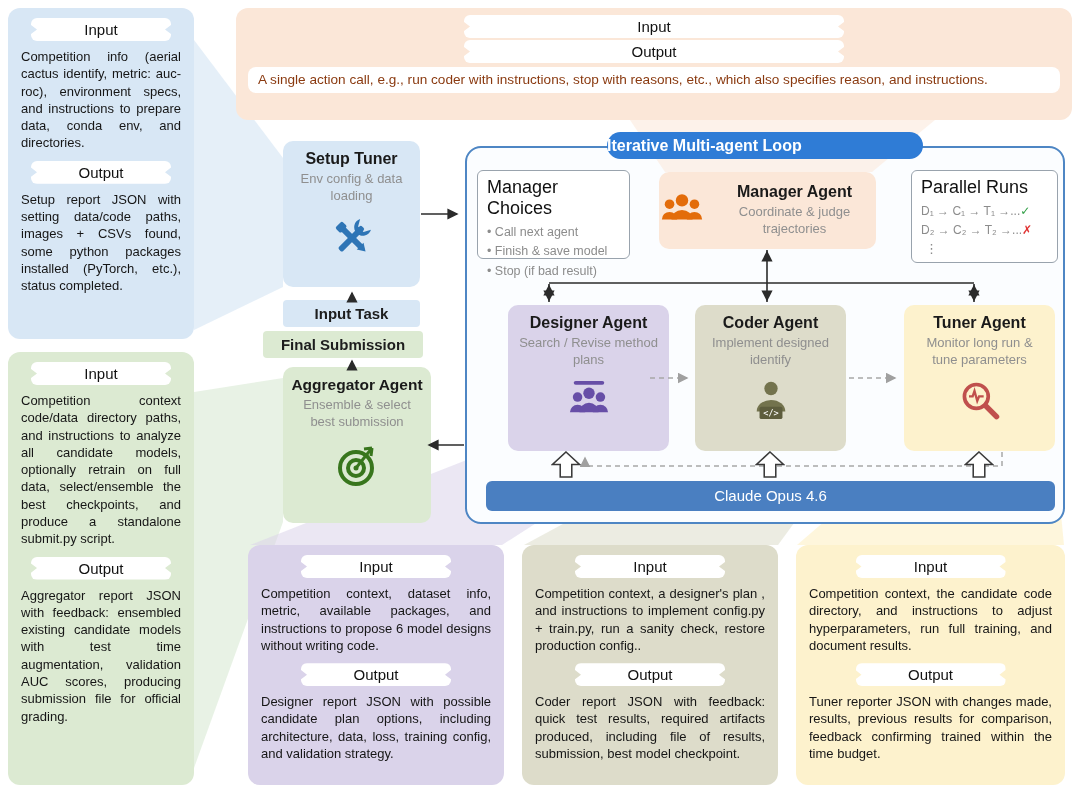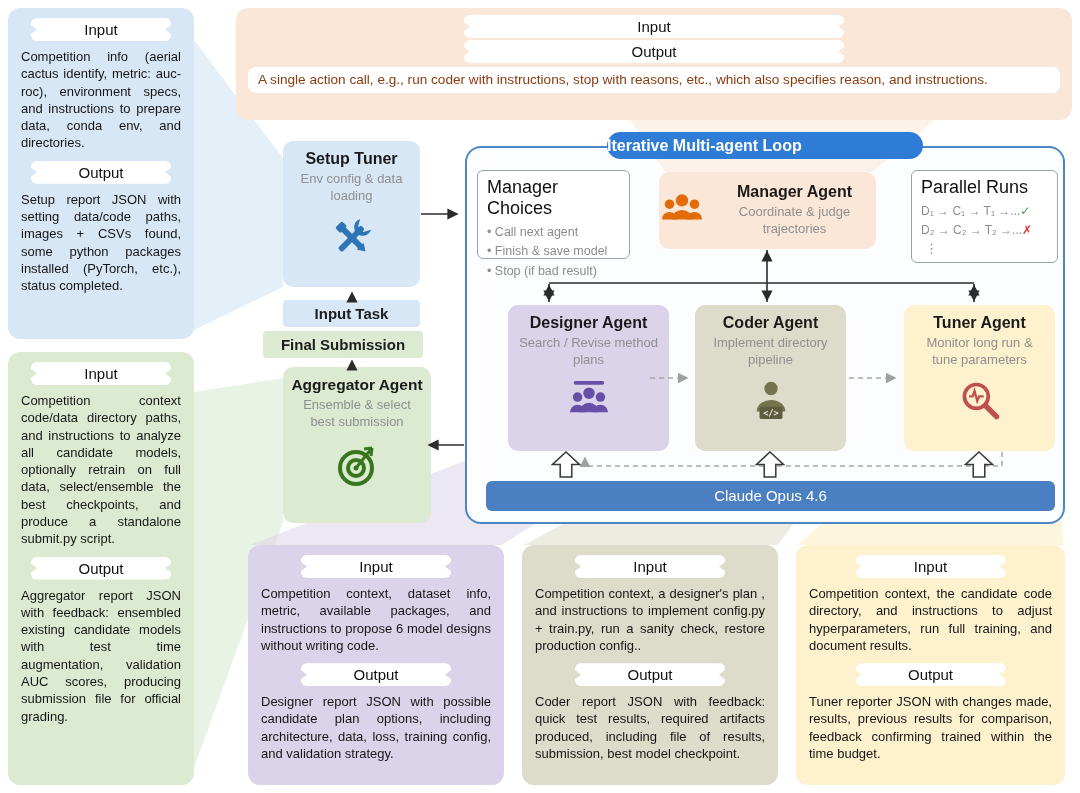--- a/index.html
+++ b/index.html
@@ -204,21 +204,21 @@
             <path d="M28 35 a8 8 0 0 1 16 0 z"></path>
           <circle cx="24" cy="15" r="6"></circle>
             <path d="M14 35 a10 10 0 0 1 20 0 z"></path>
         </g>
       </svg>
     </div>
   </div>
 
   <div class="agent olive" style="left:695px;top:305px;width:151px;height:146px;">
     <div class="t">Coder Agent</div>
-    <div class="s">Implement directory pipeline</div>
+    <div class="s">Implement designed identify</div>
     <div class="ic">
       <svg viewBox="0 0 48 44" width="46" height="42">
         <circle cx="24" cy="10" r="7" fill="#73734d"></circle>
         <path d="M9 34 a15 12 0 0 1 30 0 z" fill="#73734d"></path>
         <rect x="12" y="29" width="24" height="13" rx="2" fill="#5d5d3d"></rect>
         <text x="24" y="39" font-size="9" fill="#ffffff" text-anchor="middle" font-family="'DejaVu Sans Mono',monospace">&lt;/&gt;</text>
       </svg>
     </div>
   </div>
 

